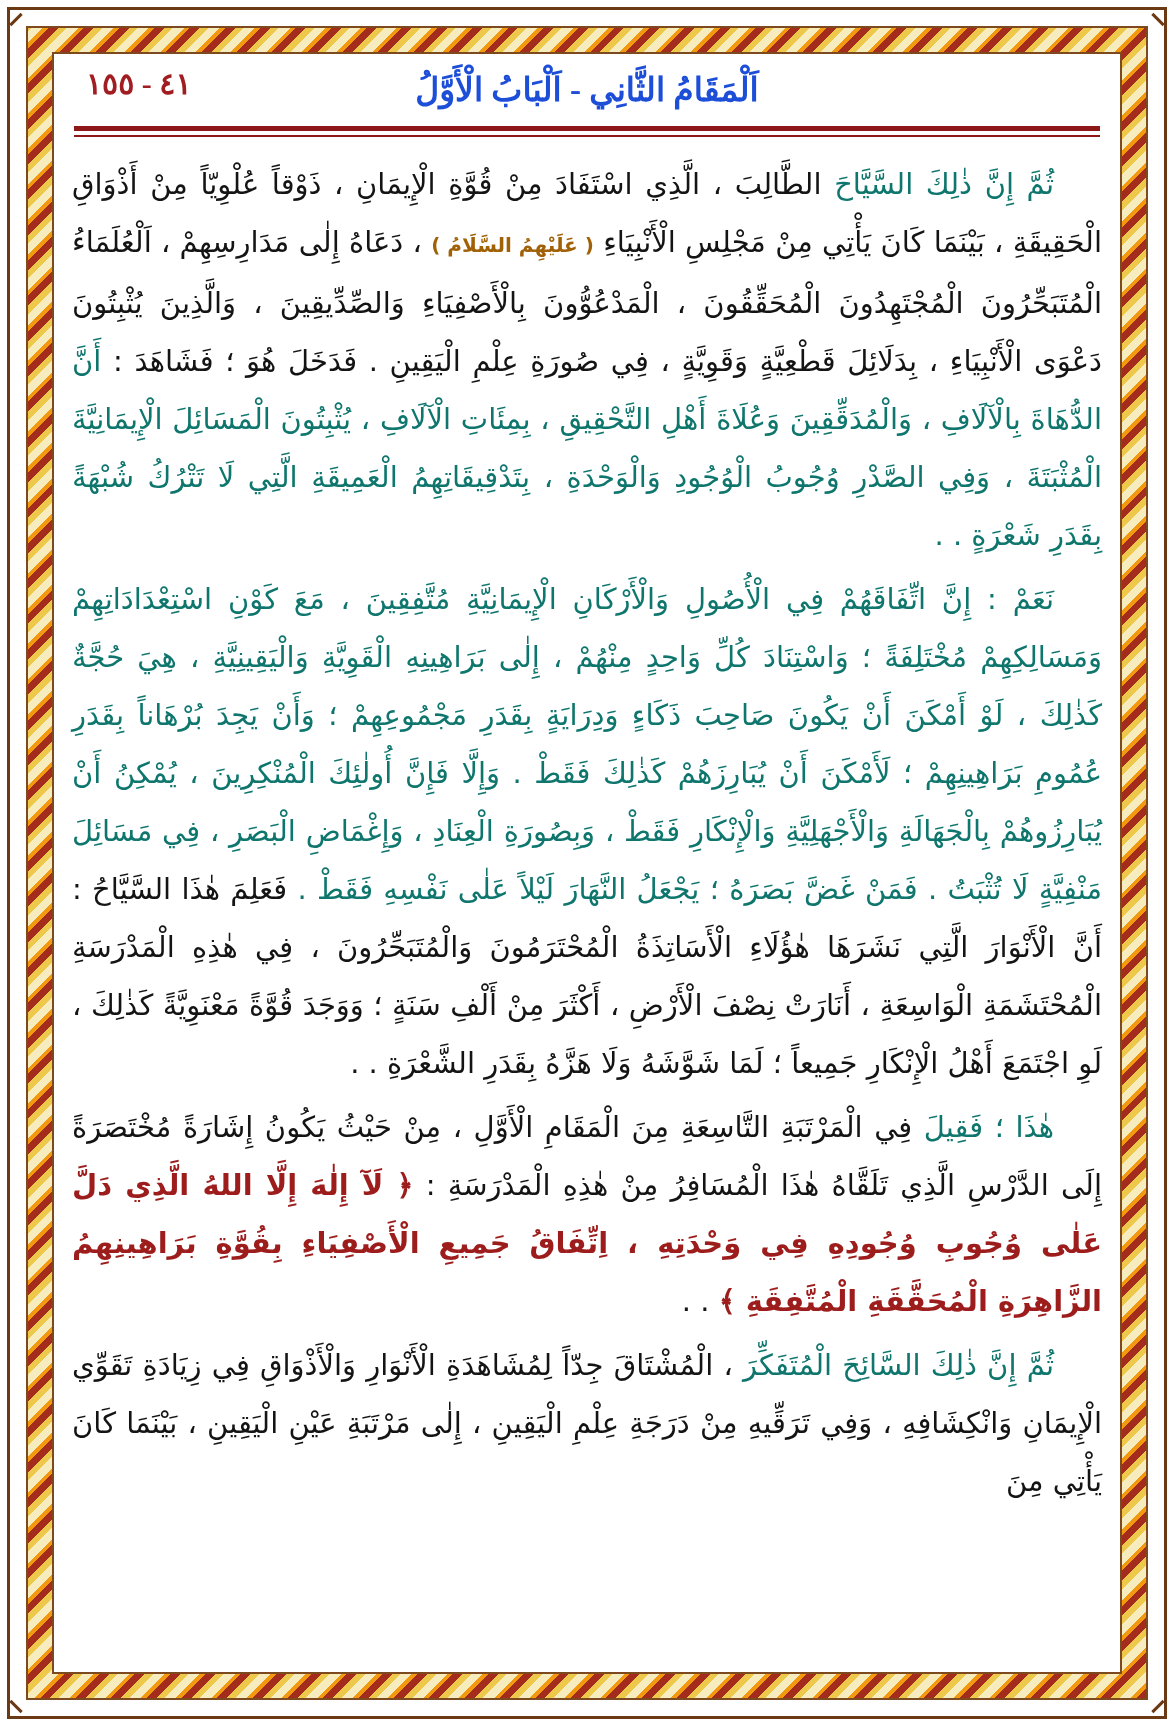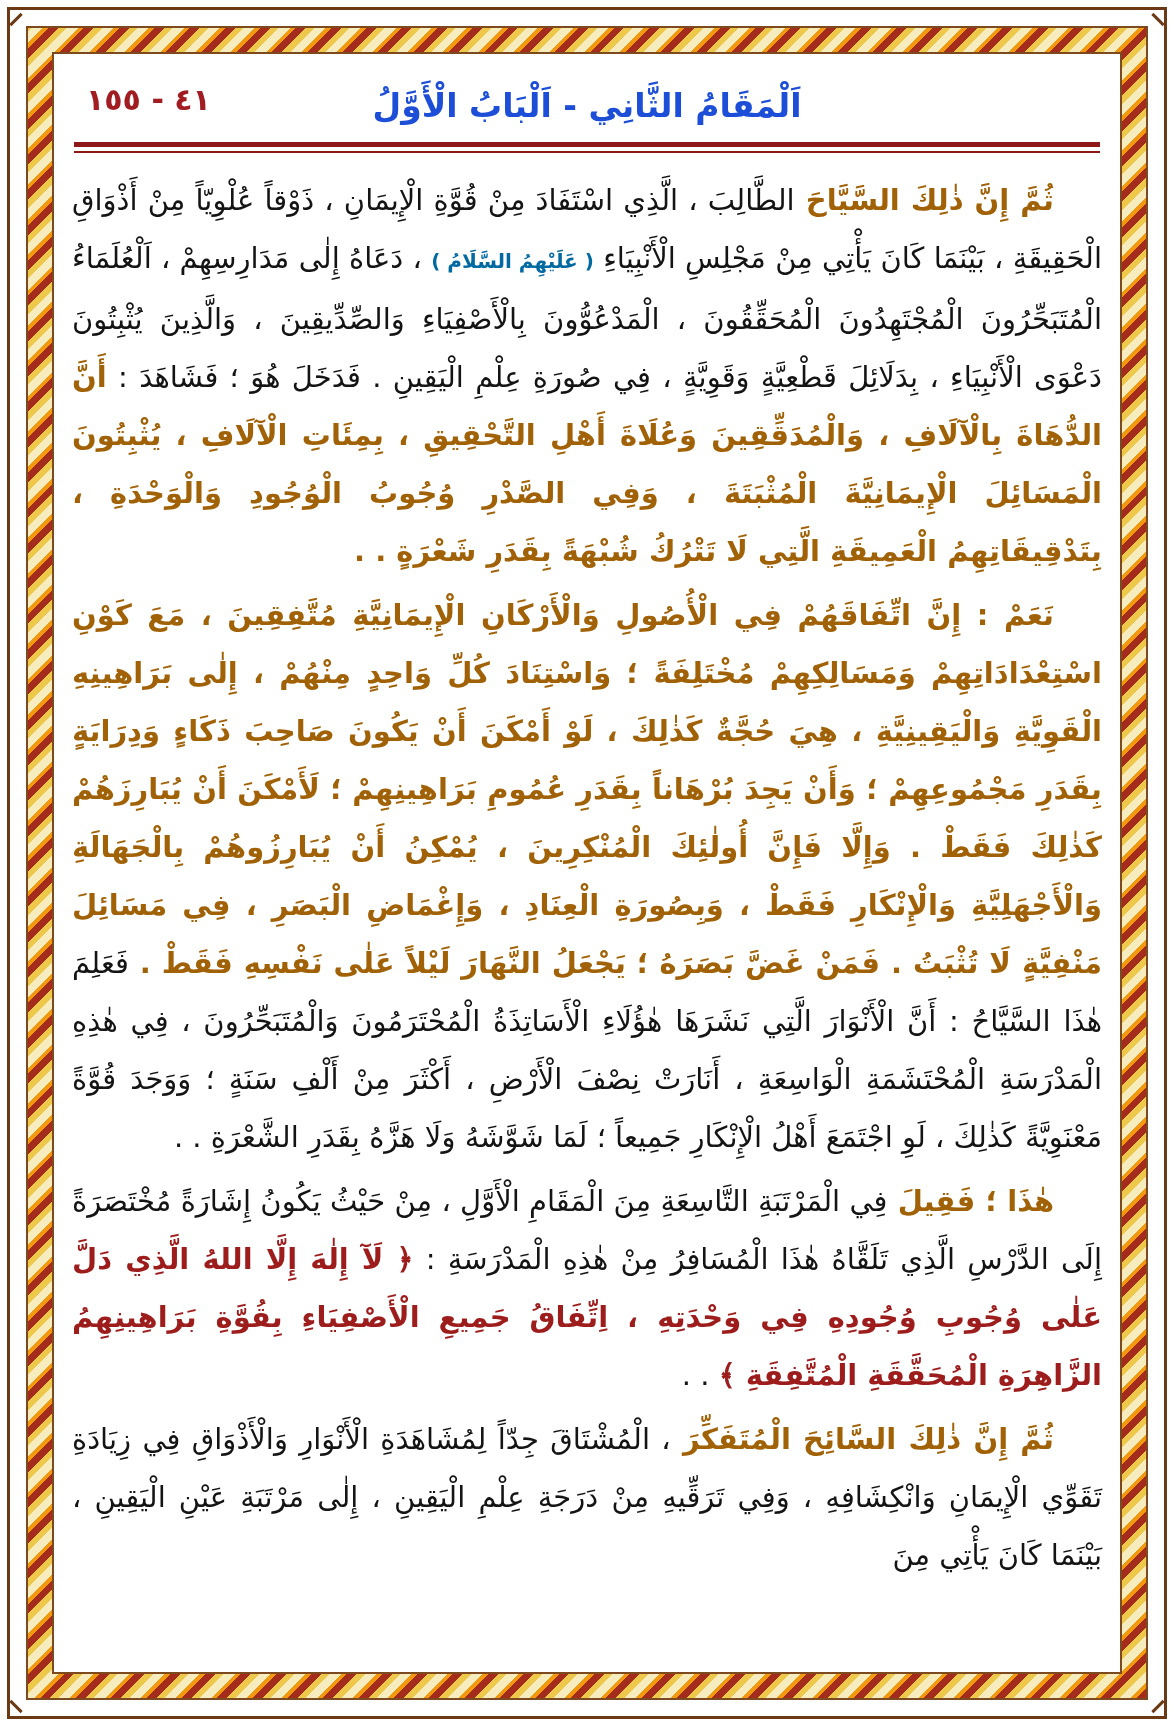--- a/index.html
+++ b/index.html
@@ -46,21 +46,22 @@
     pointer-events:none;
   }
   
   .content{
     position:absolute;
     top:60px; right:72px; left:72px; bottom:60px;
   }
   .header{
     position:relative;
     height:62px;
-    margin-top:16px;
+    margin-top:0;
+    font-family:Liberation Serif, serif;
   }
   .page-number{
     position:absolute;
     left:14px; top:6px;
     color:#a11d22;
     font-size:30px;
     font-weight:bold;
     letter-spacing:2px;
   }
   .page-title{
@@ -76,24 +77,24 @@
   .body-text{
     margin-top:18px;
     font-size:29px;
     line-height:58px;
     text-align:justify;
     color:#141414;
   }
   .para{margin:0 0 6px 0;}
   .para.indent{text-indent:48px;}
   .seg-black{color:#141414;}
-  .seg-red{color:#a16207;font-weight:bold;}
+  .seg-red{color:#0f766e;font-weight:normal;}
   .seg-quote{color:#9d1c1c;font-weight:bold;}
   .seg-salawat{
-    color:#0369a1;
+    color:#a16207;
     font-size:20px;
     font-weight:bold;
   }
 </style>
 </head>
 <body>
 
 <div class="page">
 
   <div class="frame-outer">

